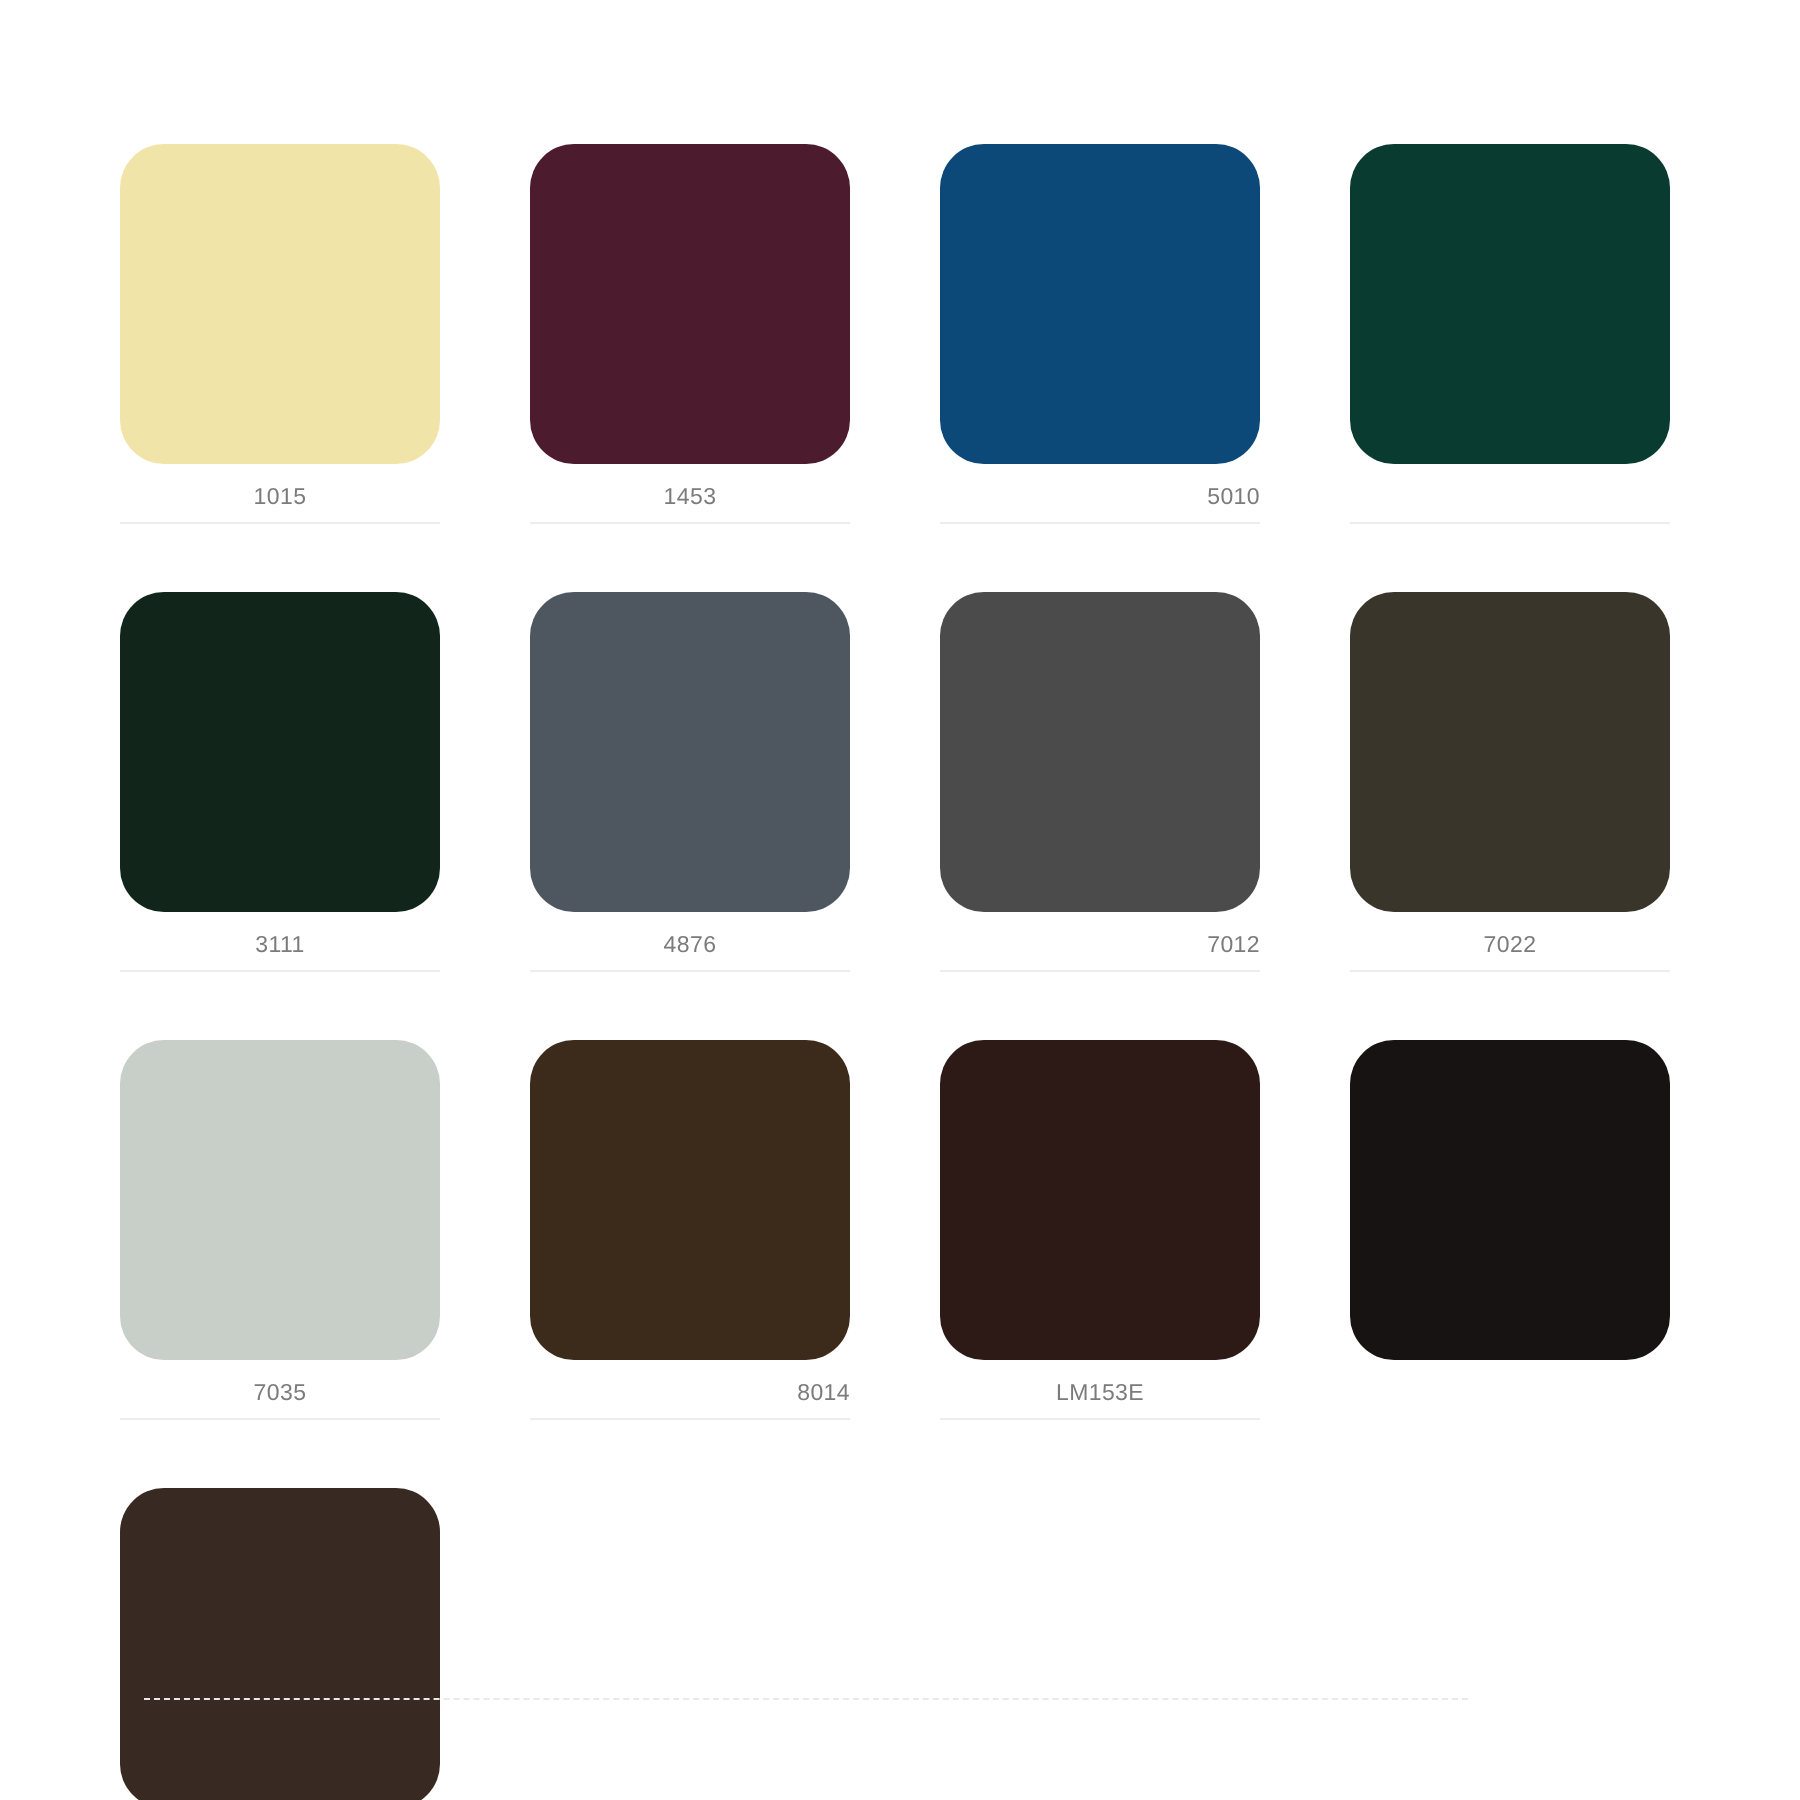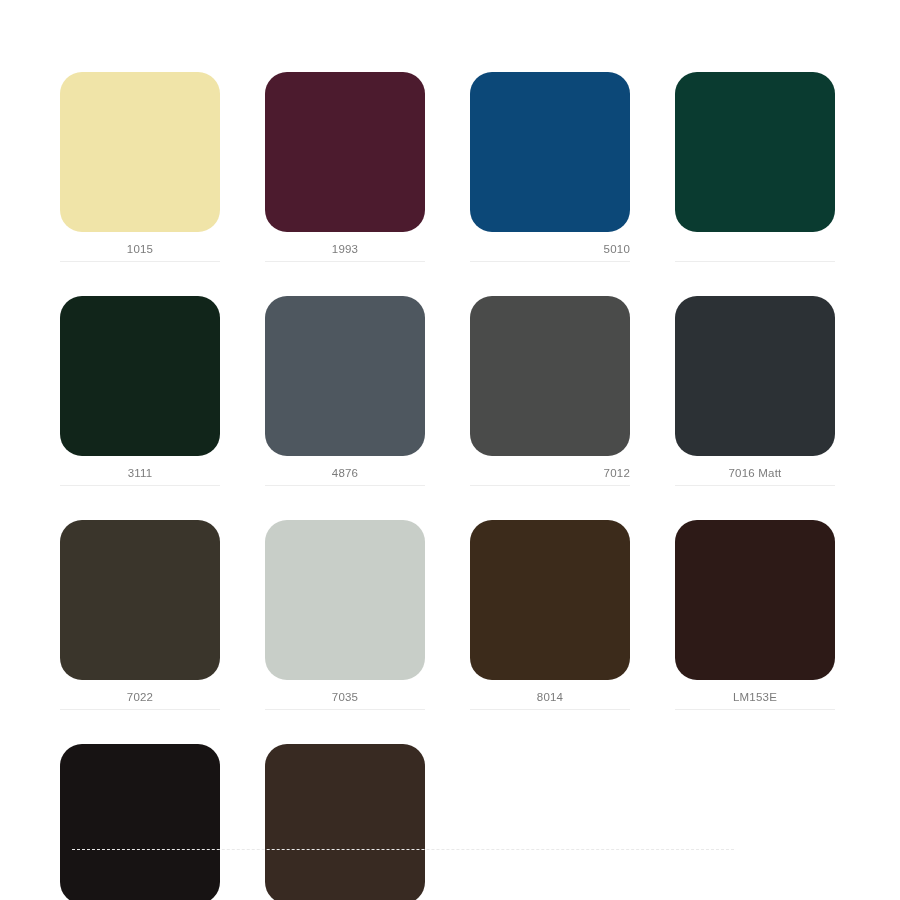--- a/index.html
+++ b/index.html
@@ -79,21 +79,21 @@
 
 <div id="swatch-page">
   <div class="swatch-grid">
       <div class="swatch-cell">
         <span class="swatch-chip" style="background-color: rgb(240, 228, 168);"></span>
         <span class="swatch-label" style="color: rgb(123, 123, 123);">1015</span>
         <span class="swatch-rule" style="background-color: rgb(237, 237, 237);"></span>
       </div>
       <div class="swatch-cell">
         <span class="swatch-chip" style="background-color: rgb(76, 27, 46);"></span>
-        <span class="swatch-label" style="color: rgb(123, 123, 123);">1993</span>
+        <span class="swatch-label" style="color: rgb(123, 123, 123);">1453</span>
         <span class="swatch-rule" style="background-color: rgb(237, 237, 237);"></span>
       </div>
       <div class="swatch-cell">
         <span class="swatch-chip" style="background-color: rgb(12, 72, 120);"></span>
         <span class="swatch-label" style="color: rgb(123, 123, 123); text-align: right;">5010</span>
         <span class="swatch-rule" style="background-color: rgb(237, 237, 237);"></span>
       </div>
       <div class="swatch-cell">
         <span class="swatch-chip" style="background-color: rgb(10, 59, 48);"></span>
         <span class="swatch-rule" style="background-color: rgb(237, 237, 237);"></span>
@@ -107,37 +107,32 @@
         <span class="swatch-chip" style="background-color: rgb(78, 87, 95);"></span>
         <span class="swatch-label" style="color: rgb(123, 123, 123);">4876</span>
         <span class="swatch-rule" style="background-color: rgb(237, 237, 237);"></span>
       </div>
       <div class="swatch-cell">
         <span class="swatch-chip" style="background-color: rgb(74, 75, 74);"></span>
         <span class="swatch-label" style="color: rgb(123, 123, 123); text-align: right;">7012</span>
         <span class="swatch-rule" style="background-color: rgb(237, 237, 237);"></span>
       </div>
       <div class="swatch-cell">
-        <span class="swatch-chip" style="background-color: rgb(44, 49, 53);"></span>
-        <span class="swatch-label" style="color: rgb(123, 123, 123);">7016 Matt</span>
-        <span class="swatch-rule" style="background-color: rgb(237, 237, 237);"></span>
-      </div>
-      <div class="swatch-cell">
         <span class="swatch-chip" style="background-color: rgb(58, 53, 43);"></span>
         <span class="swatch-label" style="color: rgb(123, 123, 123);">7022</span>
         <span class="swatch-rule" style="background-color: rgb(237, 237, 237);"></span>
       </div>
       <div class="swatch-cell">
         <span class="swatch-chip" style="background-color: rgb(200, 206, 200);"></span>
         <span class="swatch-label" style="color: rgb(123, 123, 123);">7035</span>
         <span class="swatch-rule" style="background-color: rgb(237, 237, 237);"></span>
       </div>
       <div class="swatch-cell">
         <span class="swatch-chip" style="background-color: rgb(60, 43, 27);"></span>
-        <span class="swatch-label" style="color: rgb(123, 123, 123);">8014</span>
+        <span class="swatch-label" style="color: rgb(123, 123, 123); text-align: right;">8014</span>
         <span class="swatch-rule" style="background-color: rgb(237, 237, 237);"></span>
       </div>
       <div class="swatch-cell">
         <span class="swatch-chip" style="background-color: rgb(45, 26, 23);"></span>
         <span class="swatch-label" style="color: rgb(123, 123, 123);">LM153E</span>
         <span class="swatch-rule" style="background-color: rgb(237, 237, 237);"></span>
       </div>
       <div class="swatch-cell">
         <span class="swatch-chip" style="background-color: rgb(23, 19, 19);"></span>
       </div>

